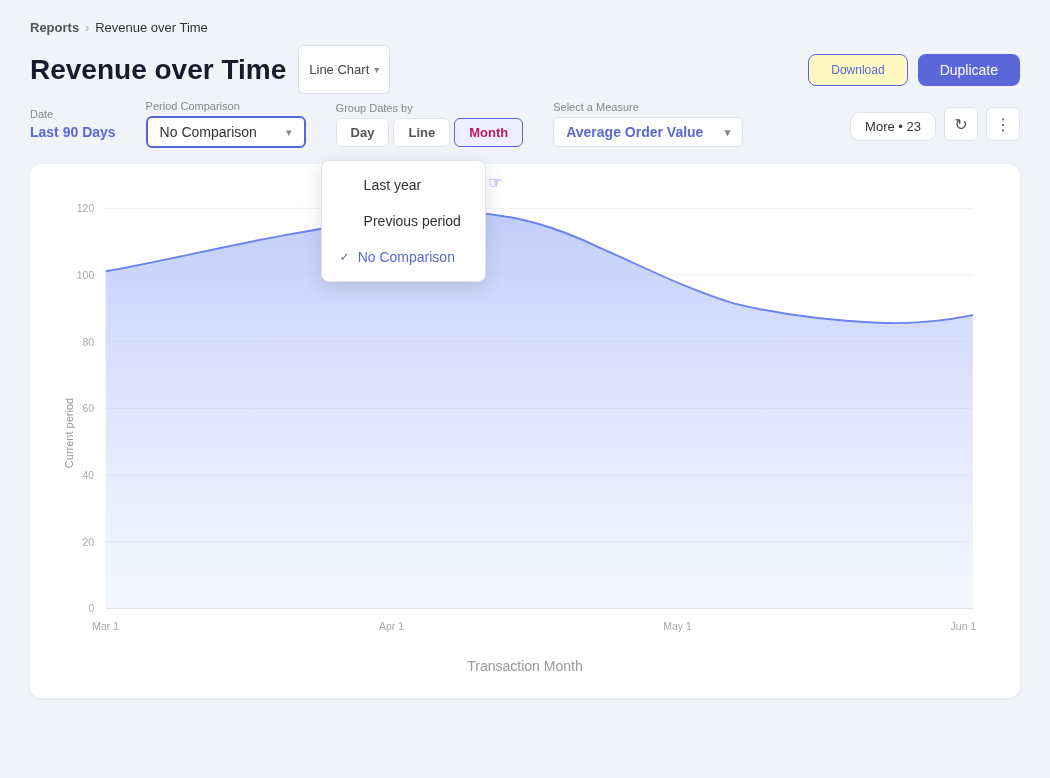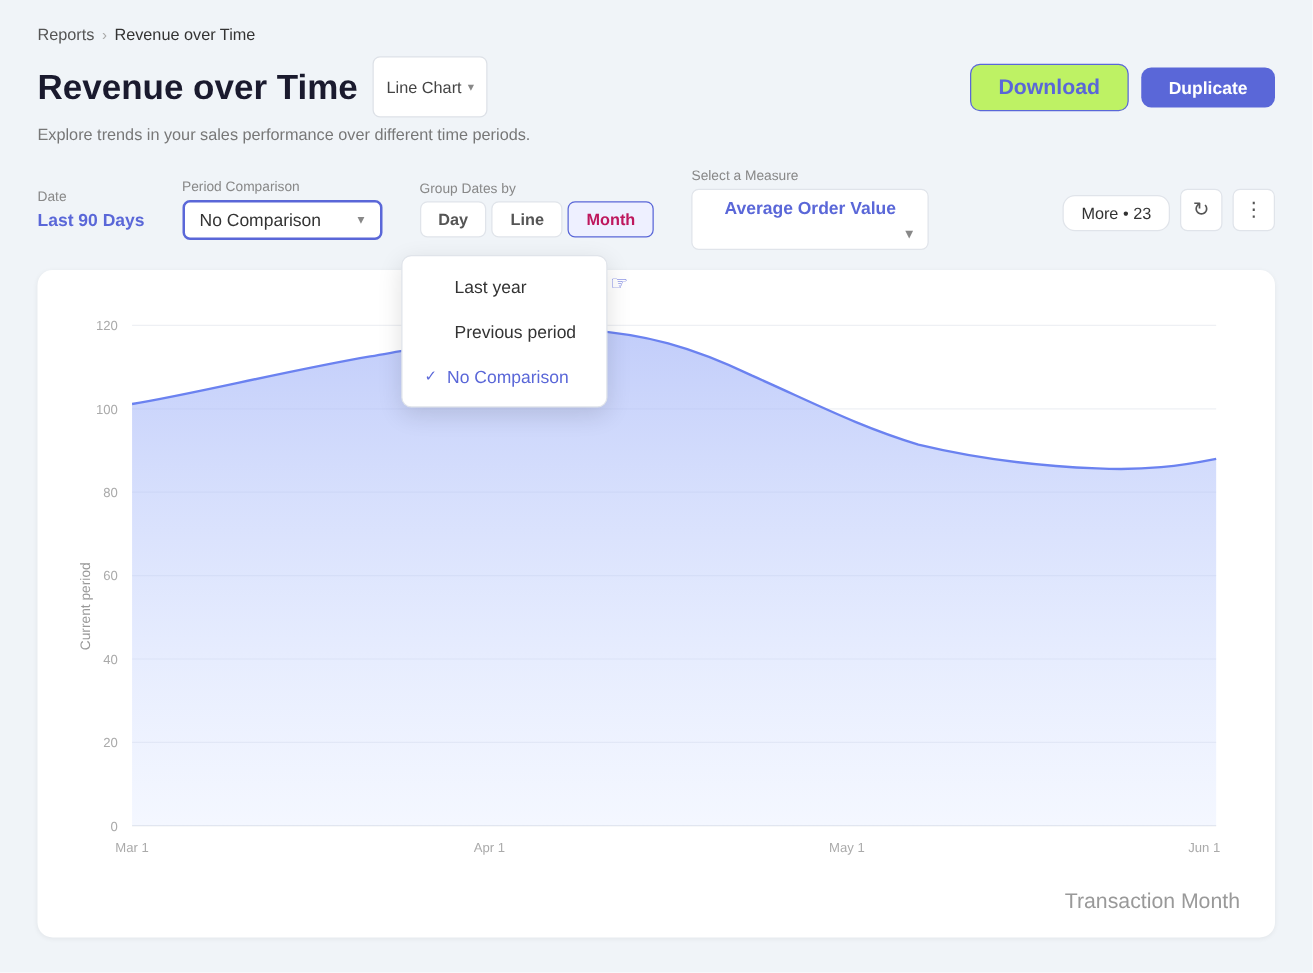--- a/index.html
+++ b/index.html
@@ -21,20 +21,21 @@
       font-size: 13px;
       color: #666;
       margin-bottom: 10px;
     }
     .breadcrumb-separator {
       color: #aaa;
       font-size: 12px;
     }
     .breadcrumb-link {
       color: #555;
+      font-weight: bold;
     }
     .breadcrumb-current {
       color: #333;
     }
     .header-row {
       display: flex;
       align-items: center;
       justify-content: space-between;
       margin-bottom: 6px;
     }
@@ -63,37 +64,37 @@
     .chart-type-badge .chevron {
       color: #888;
       font-size: 10px;
     }
     .header-actions {
       display: flex;
       gap: 10px;
       align-items: center;
     }
     .btn-download {
-      background: #bef264;
+      background: #fef9c3;
       border: 1.5px solid #5a67d8;
       color: #5a67d8;
       border-radius: 8px;
       padding: 8px 22px;
-      font-size: 17px;
-      font-weight: 700;
+      font-size: 12px;
+      font-weight: 400;
       cursor: pointer;
     }
     .btn-duplicate {
       background: #5a67d8;
       border: none;
       color: white;
       border-radius: 8px;
       padding: 8px 22px;
       font-size: 14px;
-      font-weight: 700;
+      font-weight: 400;
       cursor: pointer;
     }
     .subtitle {
       font-size: 13px;
       color: #777;
       margin-bottom: 20px;
     }
     .controls-row {
       display: flex;
       align-items: center;
@@ -162,21 +163,20 @@
       gap: 6px;
       background: white;
       border: 1px solid #e0e4ea;
       border-radius: 6px;
       padding: 6px 12px;
       font-size: 14px;
       color: #5a67d8;
       font-weight: 600;
       cursor: pointer;
       min-width: 190px;
-      flex-direction: column;
     }
     .measure-dropdown .chevron {
       margin-left: auto;
       color: #888;
       font-size: 11px;
     }
     .more-btn {
       background: white;
       border: 1px solid #e0e4ea;
       border-radius: 10px;
@@ -220,22 +220,22 @@
     .y-axis-label {
       position: absolute;
       left: -24px;
       top: 50%;
       transform: translateY(-50%) rotate(-90deg);
       font-size: 11px;
       color: #999;
       white-space: nowrap;
     }
     .x-axis-label {
-      text-align: right;
-      font-size: 17px;
+      text-align: center;
+      font-size: 14px;
       color: #999;
       margin-top: 6px;
     }
     
     .dropdown-menu {
       position: absolute;
       top: 60px;
       left: 175px;
       background: white;
       border: 1px solid #e0e4ea;
@@ -288,21 +288,20 @@
         <span>Line Chart</span>
         <span class="chevron">▾</span>
       </button>
     </div>
     <div class="header-actions">
       <button class="btn-download">Download</button>
       <button class="btn-duplicate">Duplicate</button>
     </div>
   </div>
 
-  <p class="subtitle">Explore trends in your sales performance over different time periods.</p>
 
   <div class="controls-row">
 
     <div class="control-group">
       <span class="control-label">Date</span>
       <span class="date-value">Last 90 Days</span>
     </div>
 
     <div class="control-group" style="position:relative;">
       <span class="control-label">Period Comparison</span>

